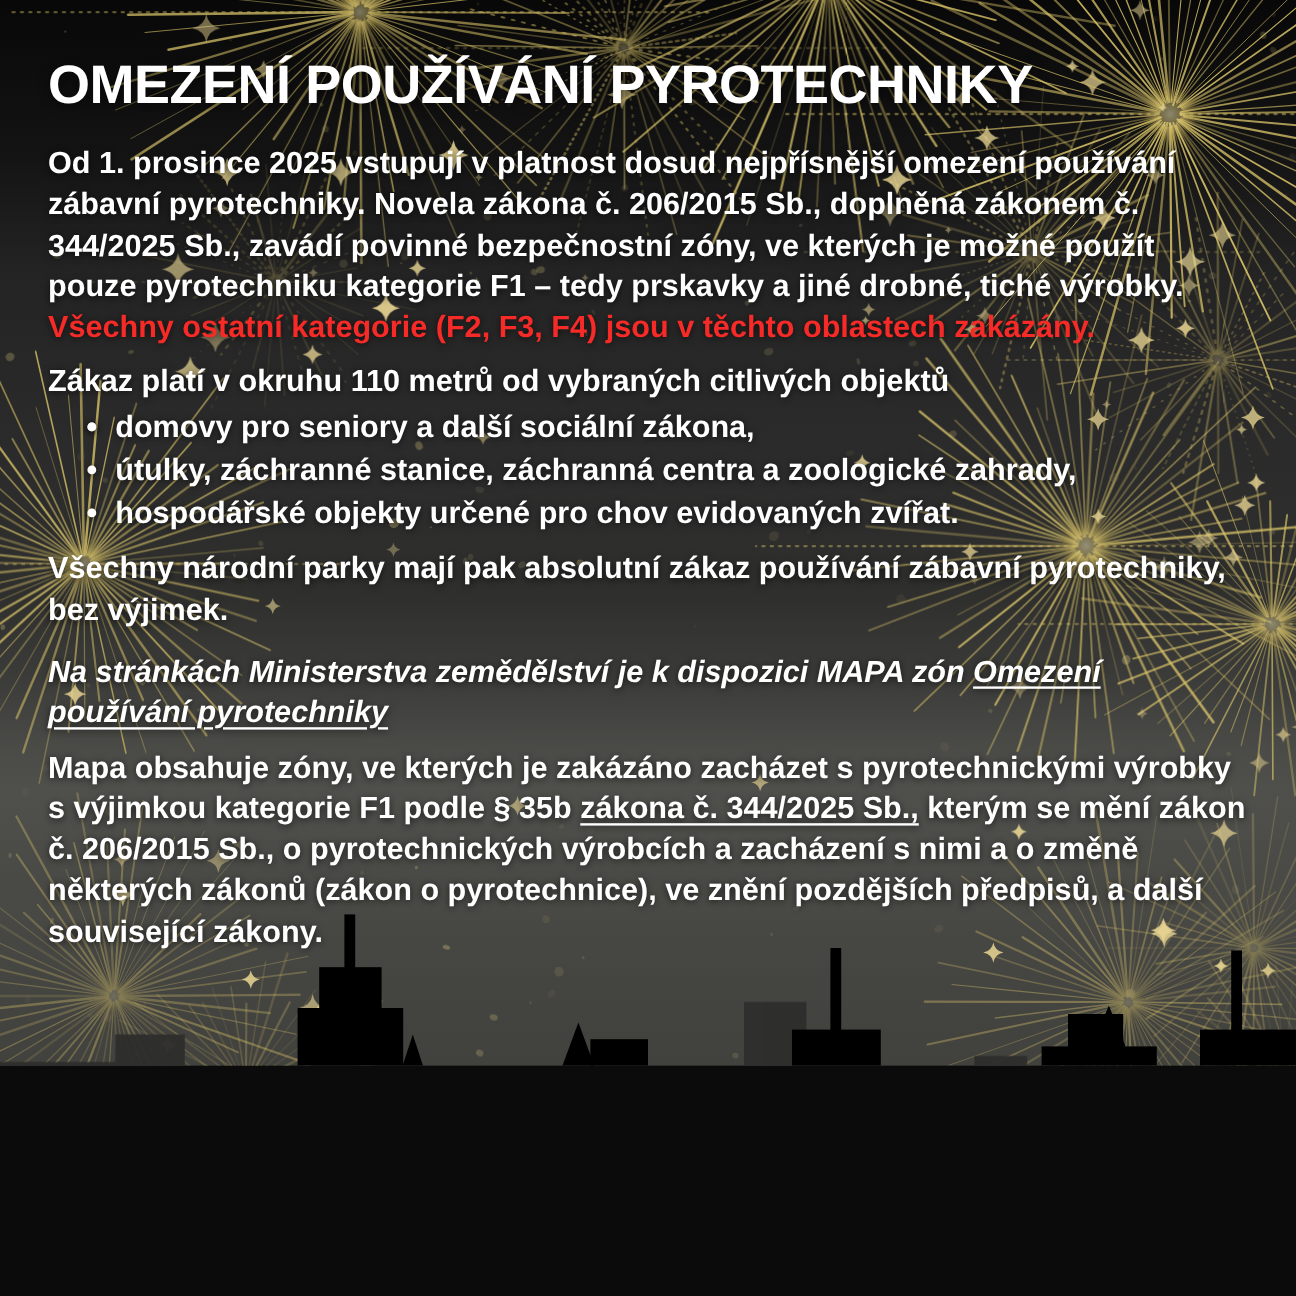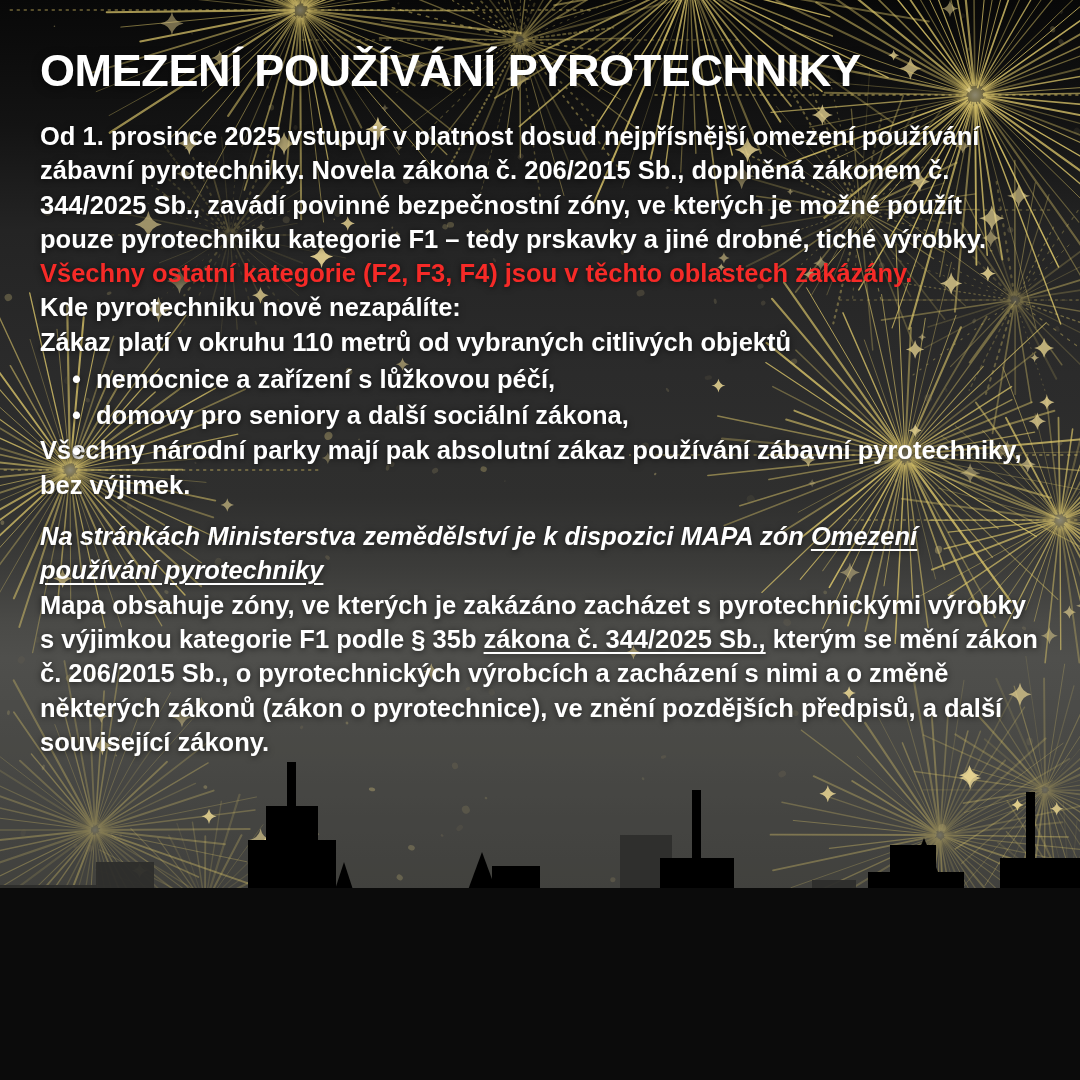--- a/index.html
+++ b/index.html
@@ -49,21 +49,21 @@
     font-weight:bold;
     letter-spacing:-0.4px;
     line-height:1.0;
     margin-bottom:26px;
     white-space:nowrap;
     text-shadow:0 2px 10px rgba(0,0,0,.55);
   }
 
   .body { color:#ffffff; font-size:25.5px; font-weight:bold; line-height:1.345; }
 
-  .para { margin:0 0 0 0; text-shadow:0 1px 6px rgba(0,0,0,.65); }
+  .para { margin:11px 0 0 0; text-shadow:0 1px 6px rgba(0,0,0,.65); }
   .para.gap { margin-top:17px;font-style:italic; }
 
   .danger { color:#f62a27; }
 
   ul.bullets { list-style:none; margin:2px 0 0 0; padding:0; }
   ul.bullets li {
     position:relative;
     padding-left:56px;
     line-height:1.42;
     text-shadow:0 1px 6px rgba(0,0,0,.65);
@@ -1292,38 +1292,38 @@
   </div>
 
   <div class="content">
 
     <h1 class="title">OMEZENÍ POUŽÍVÁNÍ PYROTECHNIKY</h1>
 
     <div class="body">
 
       <p class="para"><span>Od 1. prosince 2025 vstupují v platnost dosud nejpřísnější omezení používání zábavní pyrotechniky. Novela zákona č. 206/2015 Sb., doplněná zákonem č. 344/2025 Sb., zavádí povinné bezpečnostní zóny, ve kterých je možné použít pouze pyrotechniku kategorie F1 – tedy prskavky a jiné drobné, tiché výrobky. </span><span class="danger">Všechny ostatní kategorie (F2, F3, F4) jsou v těchto oblastech zakázány.</span></p>
 
-      <p class="para">Kde pyrotechniku nově nezapálíte:</p>
 
       <p class="para">Zákaz platí v okruhu 110 metrů od vybraných citlivých objektů</p>
 
       <ul class="bullets">
         <li>
           <span class="dot">•</span>
-          <span>nemocnice a zařízení s lůžkovou péčí,</span>
         </li>
         <li>
           <span class="dot">•</span>
           <span>domovy pro seniory a další sociální zákona,</span>
         </li>
         <li>
           <span class="dot">•</span>
+          <span>útulky, záchranné stanice, záchranná centra a zoologické zahrady,</span>
         </li>
         <li>
           <span class="dot">•</span>
+          <span>hospodářské objekty určené pro chov evidovaných zvířat.</span>
         </li>
       </ul>
 
       <p class="para">Všechny národní parky mají pak absolutní zákaz používání zábavní pyrotechniky, bez výjimek.</p>
 
 
       <p class="para gap"><span>Na stránkách Ministerstva zemědělství je k dispozici MAPA zón </span><a class="link" href="#">Omezení používání pyrotechniky</a></p>
 
       <p class="para"><span>Mapa obsahuje zóny, ve kterých je zakázáno zacházet s pyrotechnickými výrobky s výjimkou kategorie F1 podle § 35b </span><a class="link" href="#">zákona č. 344/2025 Sb.,</a><span> kterým se mění zákon č. 206/2015 Sb., o pyrotechnických výrobcích a zacházení s nimi a o změně některých zákonů (zákon o pyrotechnice), ve znění pozdějších předpisů, a další související zákony.</span></p>
 

